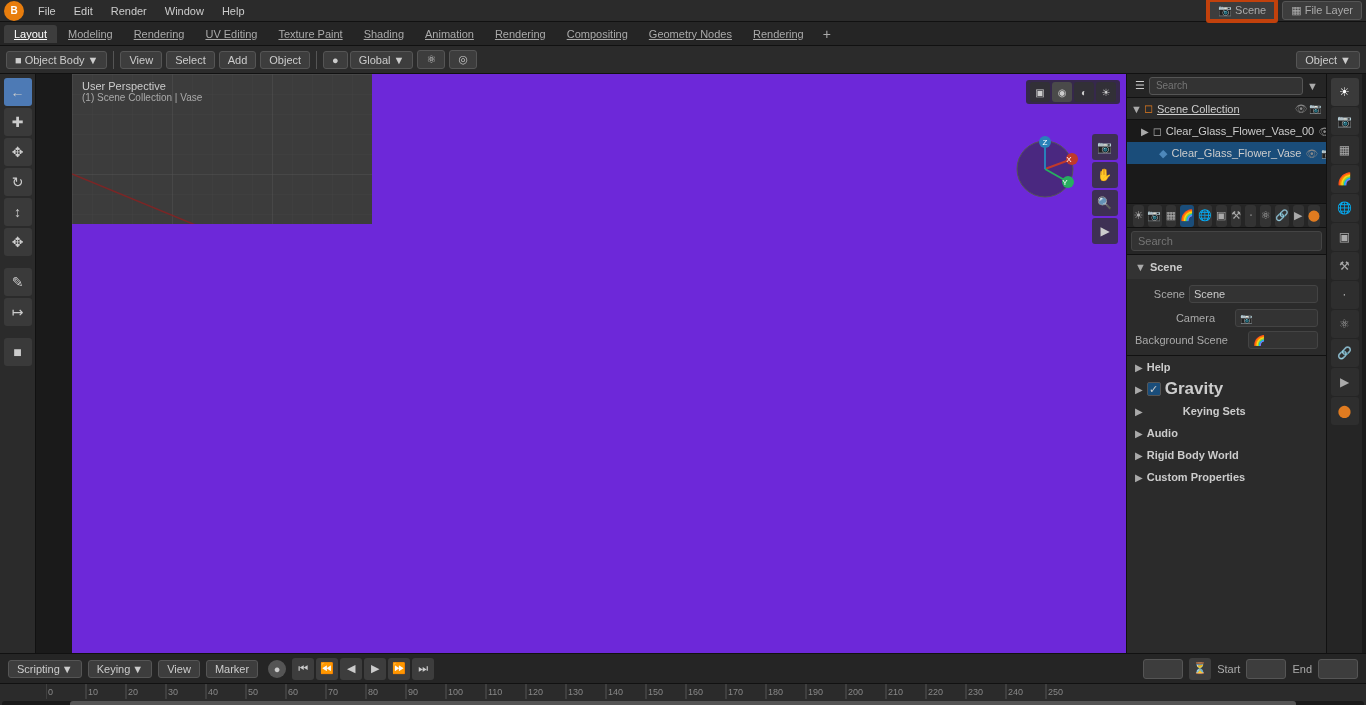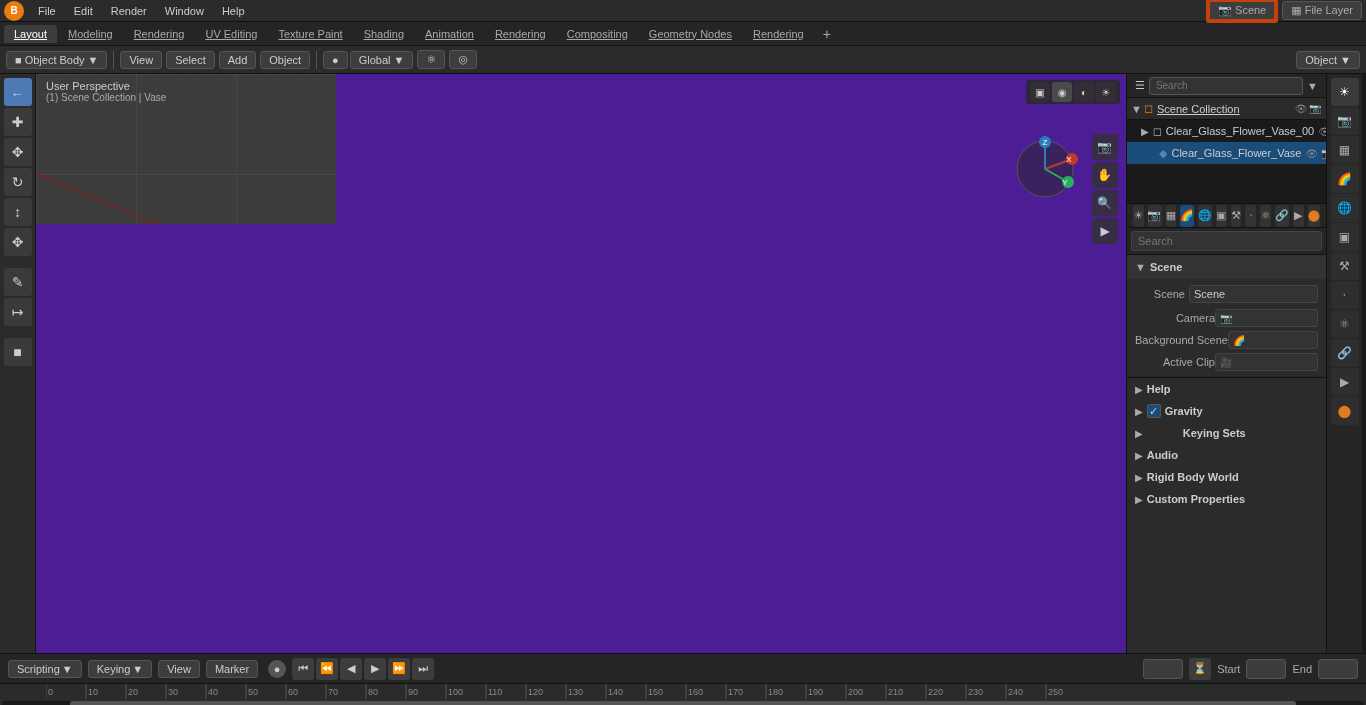--- a/index.html
+++ b/index.html
@@ -23,21 +23,21 @@
 
     
     #main-layout { display: flex; height: calc(705px - 22px - 24px - 28px - 30px - 22px); }
 
     
     #left-sidebar { width: 36px; background: #2b2b2b; border-right: 1px solid #111; display: flex; flex-direction: column; align-items: center; padding: 4px 0; gap: 2px; }
     .left-tool { width: 28px; height: 28px; background: #3a3a3a; border-radius: 3px; display: flex; align-items: center; justify-content: center; cursor: pointer; font-size: 14px; color: #ccc; }
     .left-tool.active { background: #4d7ab5; }
 
     
-    #viewport { flex: 1; background: #4c1d95; position: relative; overflow: hidden; }
+    #viewport { flex: 1; background: #6d28d9; position: relative; overflow: hidden; margin-left: 36px; }
     .viewport-header { position: absolute; top: 6px; left: 10px; font-size: 11px; color: #ccc; }
     .viewport-header .breadcrumb { color: #aaa; font-size: 10px; }
 
     
     #viewport-controls { position: absolute; top: 60px; right: 8px; display: flex; flex-direction: column; gap: 2px; }
     .vp-ctrl-btn { width: 26px; height: 26px; background: rgba(50,50,50,0.8); border-radius: 3px; display: flex; align-items: center; justify-content: center; cursor: pointer; font-size: 12px; color: #ccc; }
 
     
     #gizmo { position: absolute; top: 60px; right: 46px; width: 70px; height: 70px; }
     #outliner { height: 130px; border-bottom: 1px solid #111; overflow: hidden; }
@@ -53,21 +53,21 @@
     #properties-sidebar { width: 36px; background: #252525; border-left: 1px solid #111; display: flex; flex-direction: column; align-items: center; padding: 4px 0; gap: 1px; }
     .prop-icon { width: 28px; height: 28px; background: #2e2e2e; border-radius: 3px; display: flex; align-items: center; justify-content: center; cursor: pointer; font-size: 12px; color: #aaa; }
     .prop-icon.active { background: #3a3a3a; color: #fff; }
 
     
     #scene-props { flex: 1; overflow-y: auto; background: #2b2b2b; }
     .scene-section { border-bottom: 1px solid #111; }
     .scene-section-header { height: 24px; display: flex; align-items: center; padding: 0 8px; cursor: pointer; background: #333; }
     .scene-section-label { font-size: 11px; color: #ccc; font-weight: bold; }
     .scene-section-content { padding: 4px 8px; }
-    .prop-row { display: flex; align-items: center; height: 22px; gap: 0; }
+    .prop-row { display: flex; align-items: center; height: 22px; gap: 20px; }
     .prop-label { font-size: 11px; color: #aaa; min-width: 80px; text-align: right; }
     .prop-value { flex: 1; background: #333; border: 1px solid #444; border-radius: 3px; height: 18px; padding: 0 4px; font-size: 11px; color: #ccc; display: flex; align-items: center; cursor: pointer; }
     .prop-checkbox { display: flex; align-items: center; gap: 4px; }
     .checkbox { width: 14px; height: 14px; background: #1a4d7a; border: 1px solid #555; border-radius: 2px; display: flex; align-items: center; justify-content: center; cursor: pointer; }
     .collapsible-row { display: flex; align-items: center; height: 22px; padding: 0 8px; cursor: pointer; gap: 4px; }
     .collapse-arrow { color: #aaa; font-size: 10px; }
 
     
     #timeline { height: 30px; background: #252525; border-top: 1px solid #111; display: flex; align-items: center; padding: 0 8px; gap: 6px; }
     .timeline-btn { padding: 2px 8px; background: #3d3d3d; border: 1px solid #555; border-radius: 3px; cursor: pointer; font-size: 11px; color: #ccc; display: flex; align-items: center; gap: 2px; }
@@ -352,39 +352,33 @@
               </div>
             </div>
 
             <div class="prop-row">
               <span class="prop-label">Background Scene</span>
               <div class="prop-value">
                 <span style="color:#555;font-size:10px;">🌈</span>
               </div>
             </div>
 
-            <div class="prop-row">
-              <span class="prop-label">Active Clip</span>
-              <div class="prop-value">
-                <span style="color:#555;font-size:10px;">🎥</span>
-              </div>
-            </div>
           </div>
         </div>
 
         <div class="collapsible-row">
           <span class="collapse-arrow">▶</span>
           <span style="font-size:11px;color:#ccc;font-weight:bold;">Help</span>
         </div>
 
         <div class="collapsible-row">
           <span class="collapse-arrow">▶</span>
           <div class="prop-checkbox">
             <div class="checkbox">✓</div>
-            <span style="font-size:11px;color:#ccc;font-weight:bold;">Gravity</span>
+            <span style="font-size:17px;color:#ccc;font-weight:bold;">Gravity</span>
           </div>
         </div>
 
         <div class="collapsible-row">
           <span class="collapse-arrow">▶</span>
           <span style="font-size:11px;color:#ccc;font-weight:bold;margin-left:36px;">Keying Sets</span>
         </div>
 
         <div class="collapsible-row">
           <span class="collapse-arrow">▶</span>

